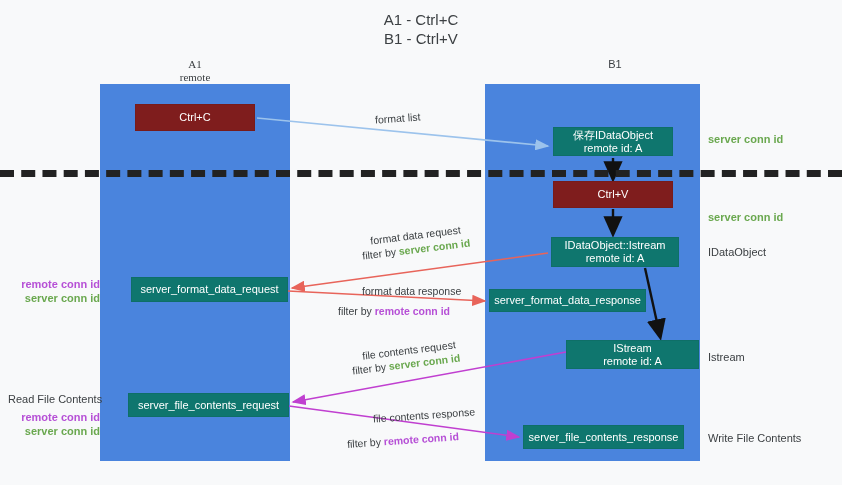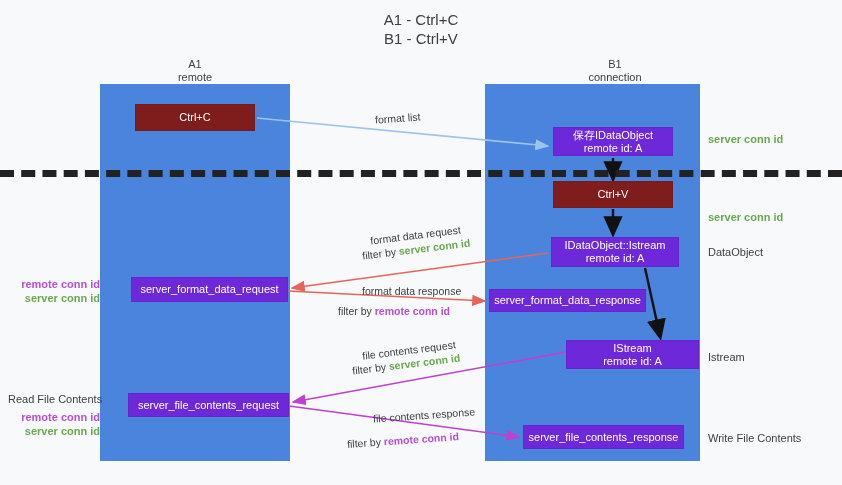--- a/index.html
+++ b/index.html
@@ -13,40 +13,40 @@
 
   .title{
     position:absolute;left:0;top:10px;width:842px;
     text-align:center;color:#3c4043;font-size:15px;line-height:19px;
   }
 
   .col-head{
     position:absolute;text-align:center;color:#3c4043;
     font-size:11px;line-height:13px;
   }
-  #head-a1{left:120px;top:58px;width:150px;}
+  #head-a1{left:120px;top:58px;width:150px;font-family:Liberation Serif, serif;}
   #head-b1{left:540px;top:58px;width:150px;}
 
   .lane{position:absolute;background:#4a84dd;}
   #lane-a1{left:100px;top:84px;width:190px;height:377px;}
   #lane-b1{left:485px;top:84px;width:215px;height:377px;}
 
   .dashed{
     position:absolute;left:0;top:170px;width:842px;height:0;
     border-top:7px dashed #222;
   }
 
   .box{
     position:absolute;box-sizing:border-box;
     display:flex;flex-direction:column;align-items:center;justify-content:center;
     color:#fff;font-size:11px;line-height:13px;text-align:center;
     border:1px solid rgba(0,0,0,.06);
   }
   .box.green{background:#7f1d1d;}
-  .box.orange{background:#6d28d9;}
+  .box.orange{background:#0f766e;}
 
   #box-ctrlc{left:135px;top:104px;width:120px;height:27px;}
   #box-save{left:553px;top:127px;width:120px;height:29px;}
   #box-ctrlv{left:553px;top:181px;width:120px;height:27px;}
   #box-getdata{left:551px;top:237px;width:128px;height:30px;}
   #box-fmtreq{left:131px;top:277px;width:157px;height:25px;}
   #box-fmtresp{left:489px;top:289px;width:157px;height:23px;}
   #box-istream{left:566px;top:340px;width:133px;height:29px;}
   #box-filereq{left:128px;top:393px;width:161px;height:24px;}
   #box-fileresp{left:523px;top:425px;width:161px;height:24px;}
@@ -91,21 +91,20 @@
     <div>A1 - Ctrl+C</div>
     <div>B1 - Ctrl+V</div>
   </div>
 
   <div class="col-head" id="head-a1">
     <div>A1</div>
     <div>remote</div>
   </div>
   <div class="col-head" id="head-b1">
     <div>B1</div>
-    <div>connection</div>
   </div>
 
   <div class="lane" id="lane-a1"></div>
   <div class="lane" id="lane-b1"></div>
 
   <svg class="links" viewBox="0 0 842 485">
     <defs>
       <marker id="ar-blue" markerWidth="9" markerHeight="7" refX="8" refY="3.5" orient="auto">
         <polygon points="0 0, 9 3.5, 0 7" fill="#9cc3ec"></polygon>
       </marker>
@@ -166,21 +165,21 @@
   <div class="box orange" id="box-fileresp">
     <span>server_file_contents_response</span>
   </div>
 
   <div class="box orange" id="box-filereq">
     <span>server_file_contents_request</span>
   </div>
 
   <div class="side green-t" id="r-sconn1">server conn id</div>
   <div class="side green-t" id="r-sconn2">server conn id</div>
-  <div class="side plain" id="r-dataobject">DataObject</div>
+  <div class="side plain" id="r-dataobject">IDataObject</div>
   <div class="side plain" id="r-istream">Istream</div>
   <div class="side plain" id="r-write">Write File Contents</div>
 
   <div class="side" id="l-conn1">
     <div class="purple-t">remote conn id</div>
     <div class="green-t">server conn id</div>
   </div>
 
   <div class="side plain" id="l-read">Read File Contents</div>
 

